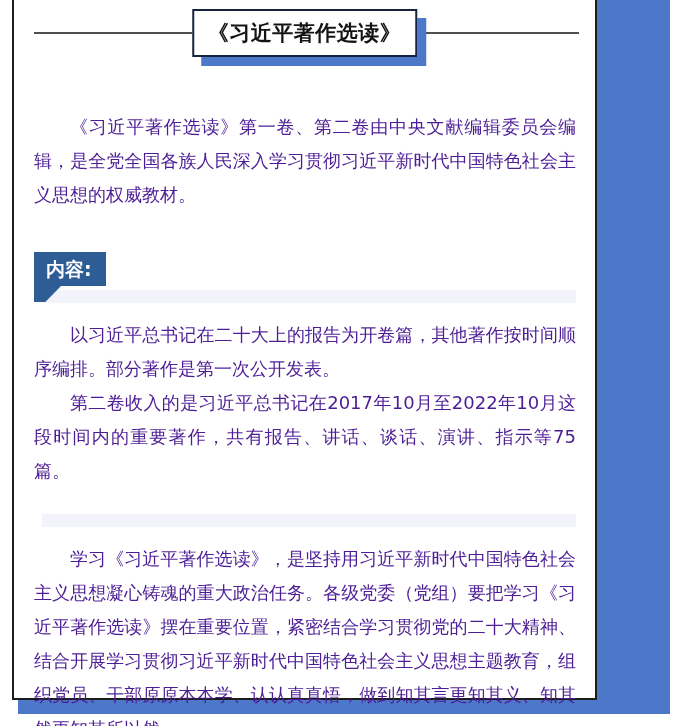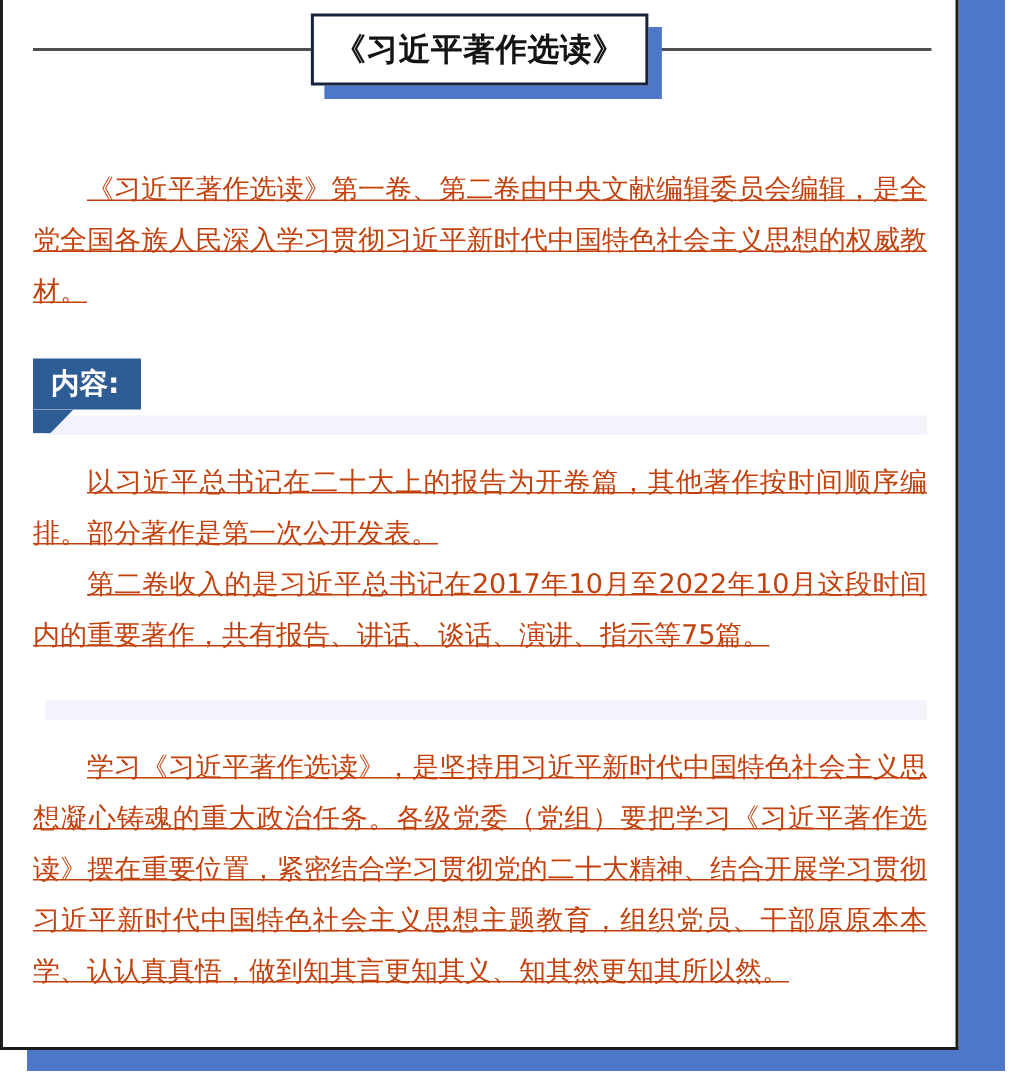--- a/index.html
+++ b/index.html
@@ -19,23 +19,23 @@
   .card-shadow {
     position: absolute;
     left: 18px;
     top: 0;
     width: 652px;
     height: 714px;
     background: #4d77c8;
   }
   .card {
     position: absolute;
-    left: 0;
+    left: 12px;
     top: 0;
-    width: 639px;
+    width: 585px;
     height: 700px;
     box-sizing: border-box;
     background: #ffffff;
     border: 2px solid #1c1c1c;
     border-top: none;
   }
   
   .title-area {
     position: relative;
     height: 72px;
@@ -69,30 +69,29 @@
     letter-spacing: 0.5px;
     z-index: 2;
   }
   .content {
     padding: 0 19px 0 20px;
   }
   .para {
     margin: 0;
     font-size: 18px;
     line-height: 34px;
-    color: #c2410c;
+    color: #4c1d95;
     text-indent: 2em;
     text-align: justify;
-    text-decoration: underline;
   }
   .intro {
     margin-top: 38px;
   }
   
-  .sec { margin-top: 27px; }
+  .sec { margin-top: 40px; }
   .sec-study { margin-top: 22px; }
   .sec-head {
     position: relative;
     padding-bottom: 17px;
   }
   .sec-label {
     position: relative;
     display: inline-block;
     background: #2e5d96;
     color: #ffffff;

